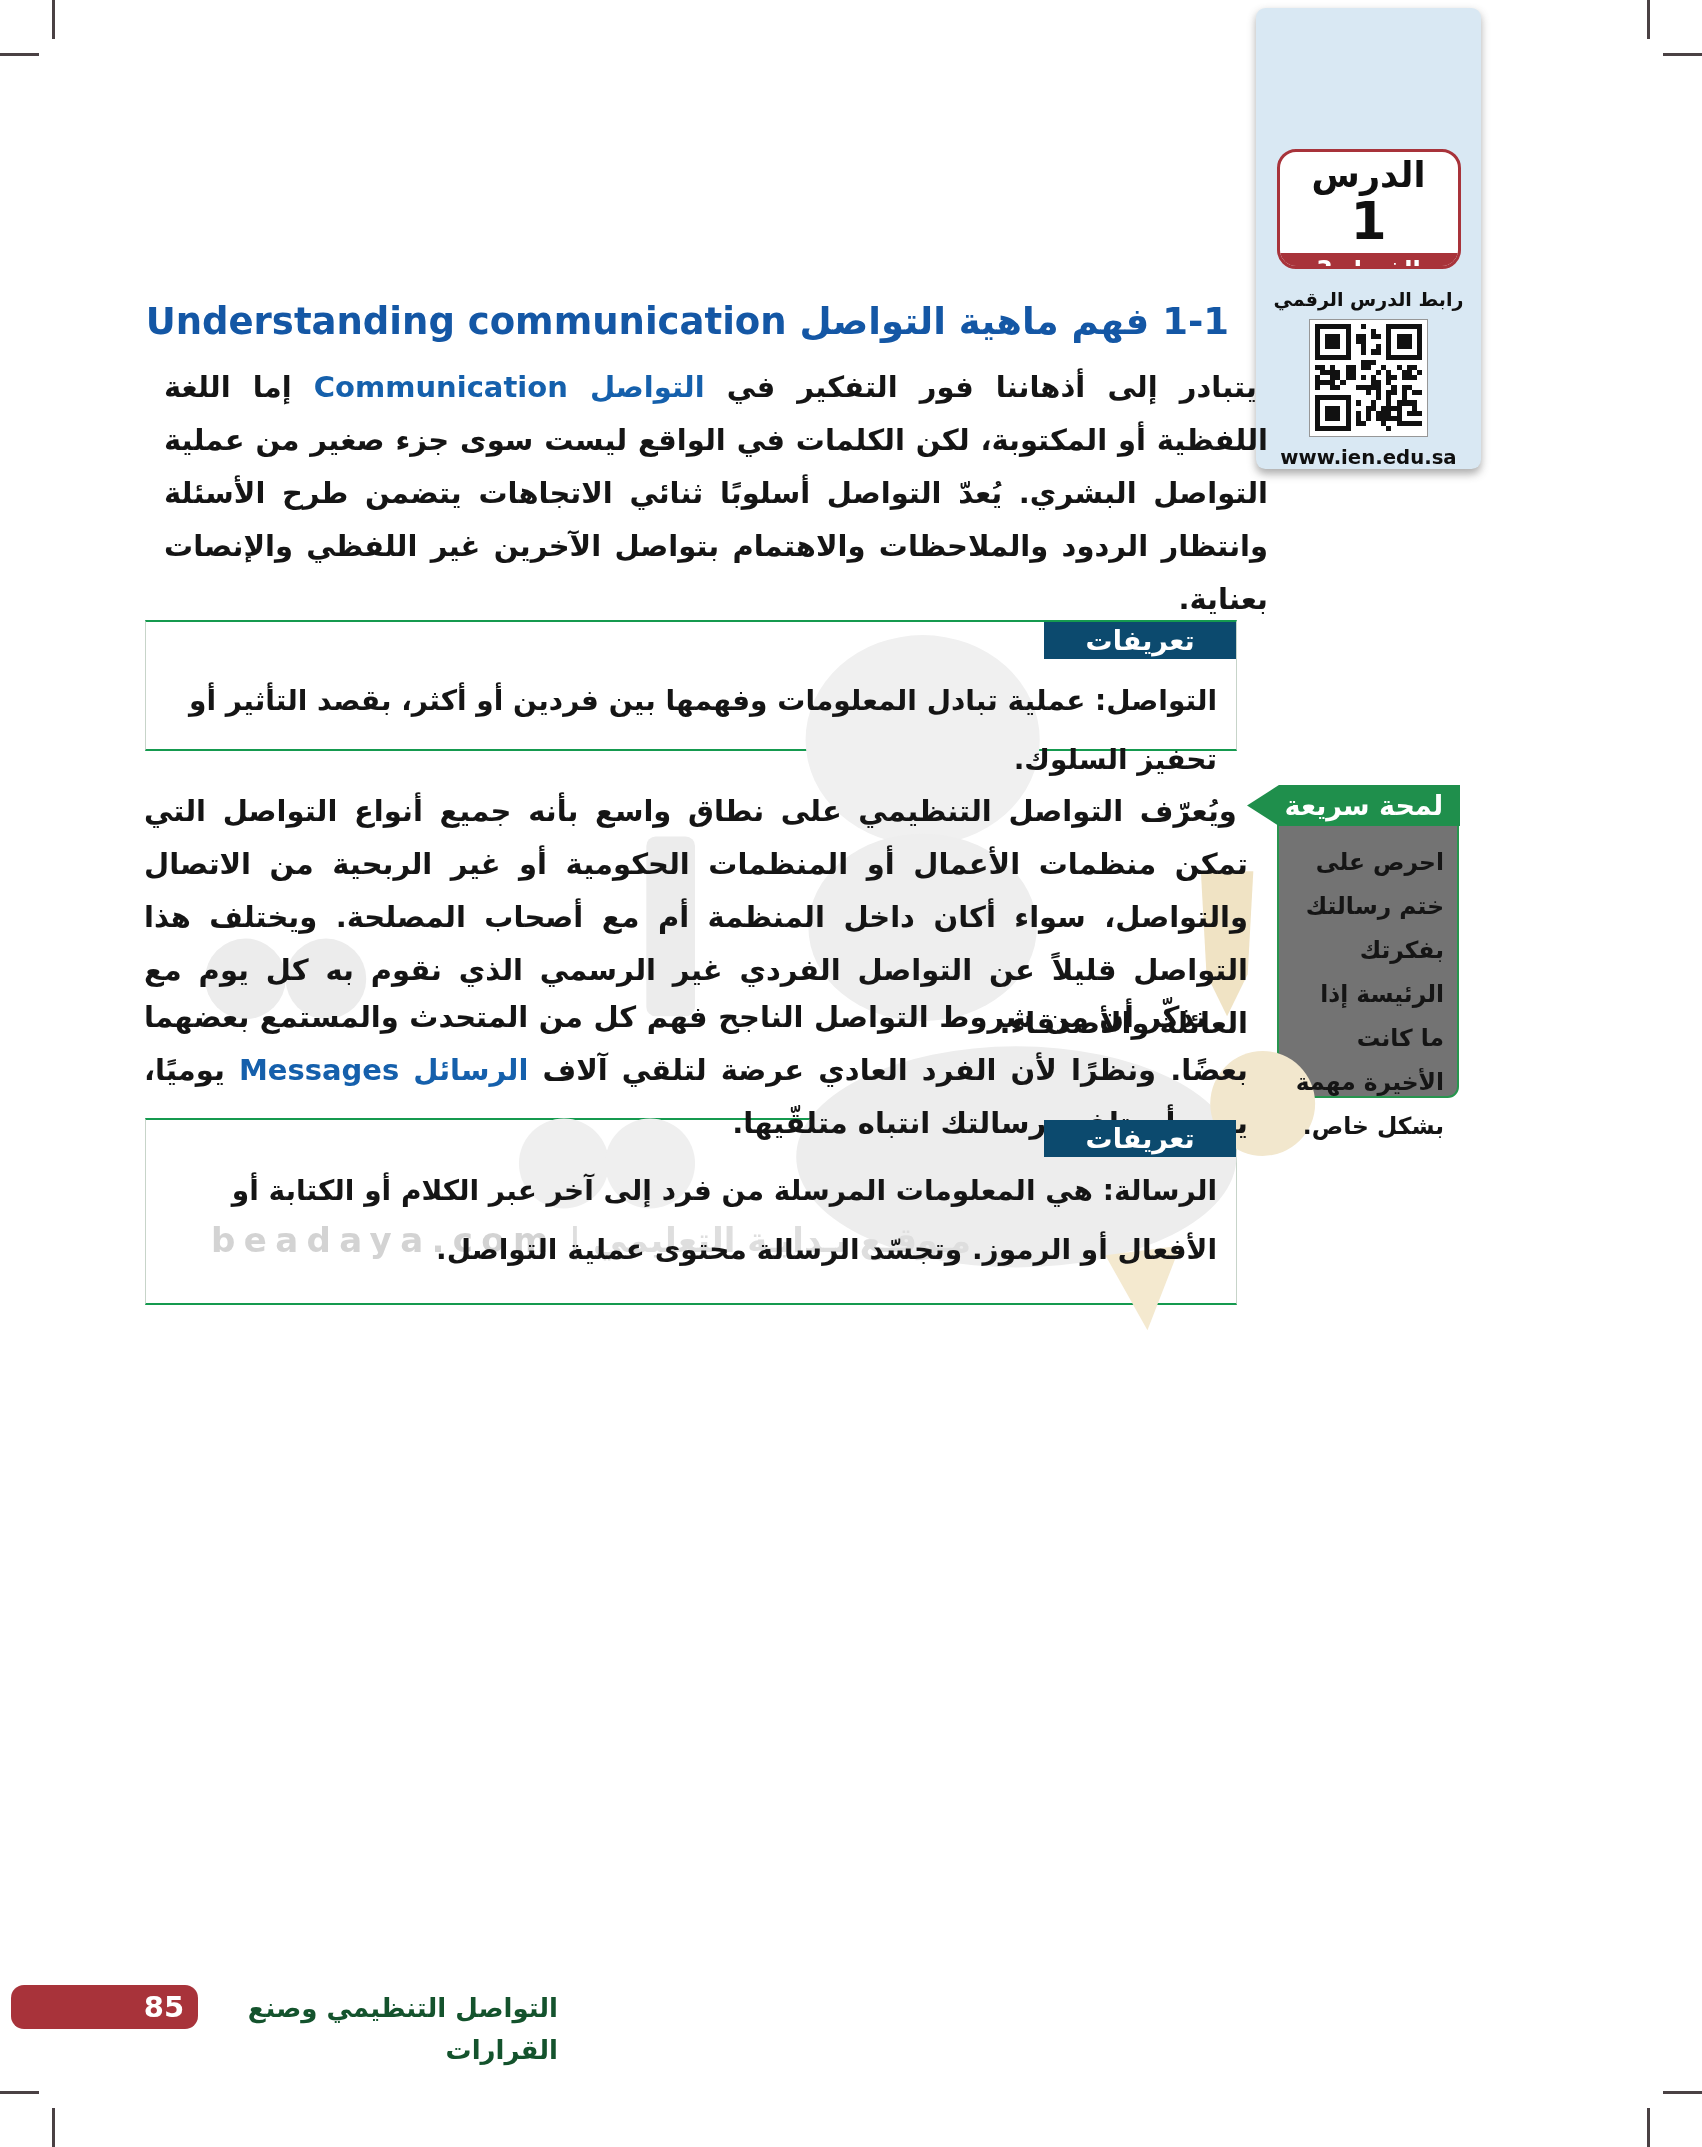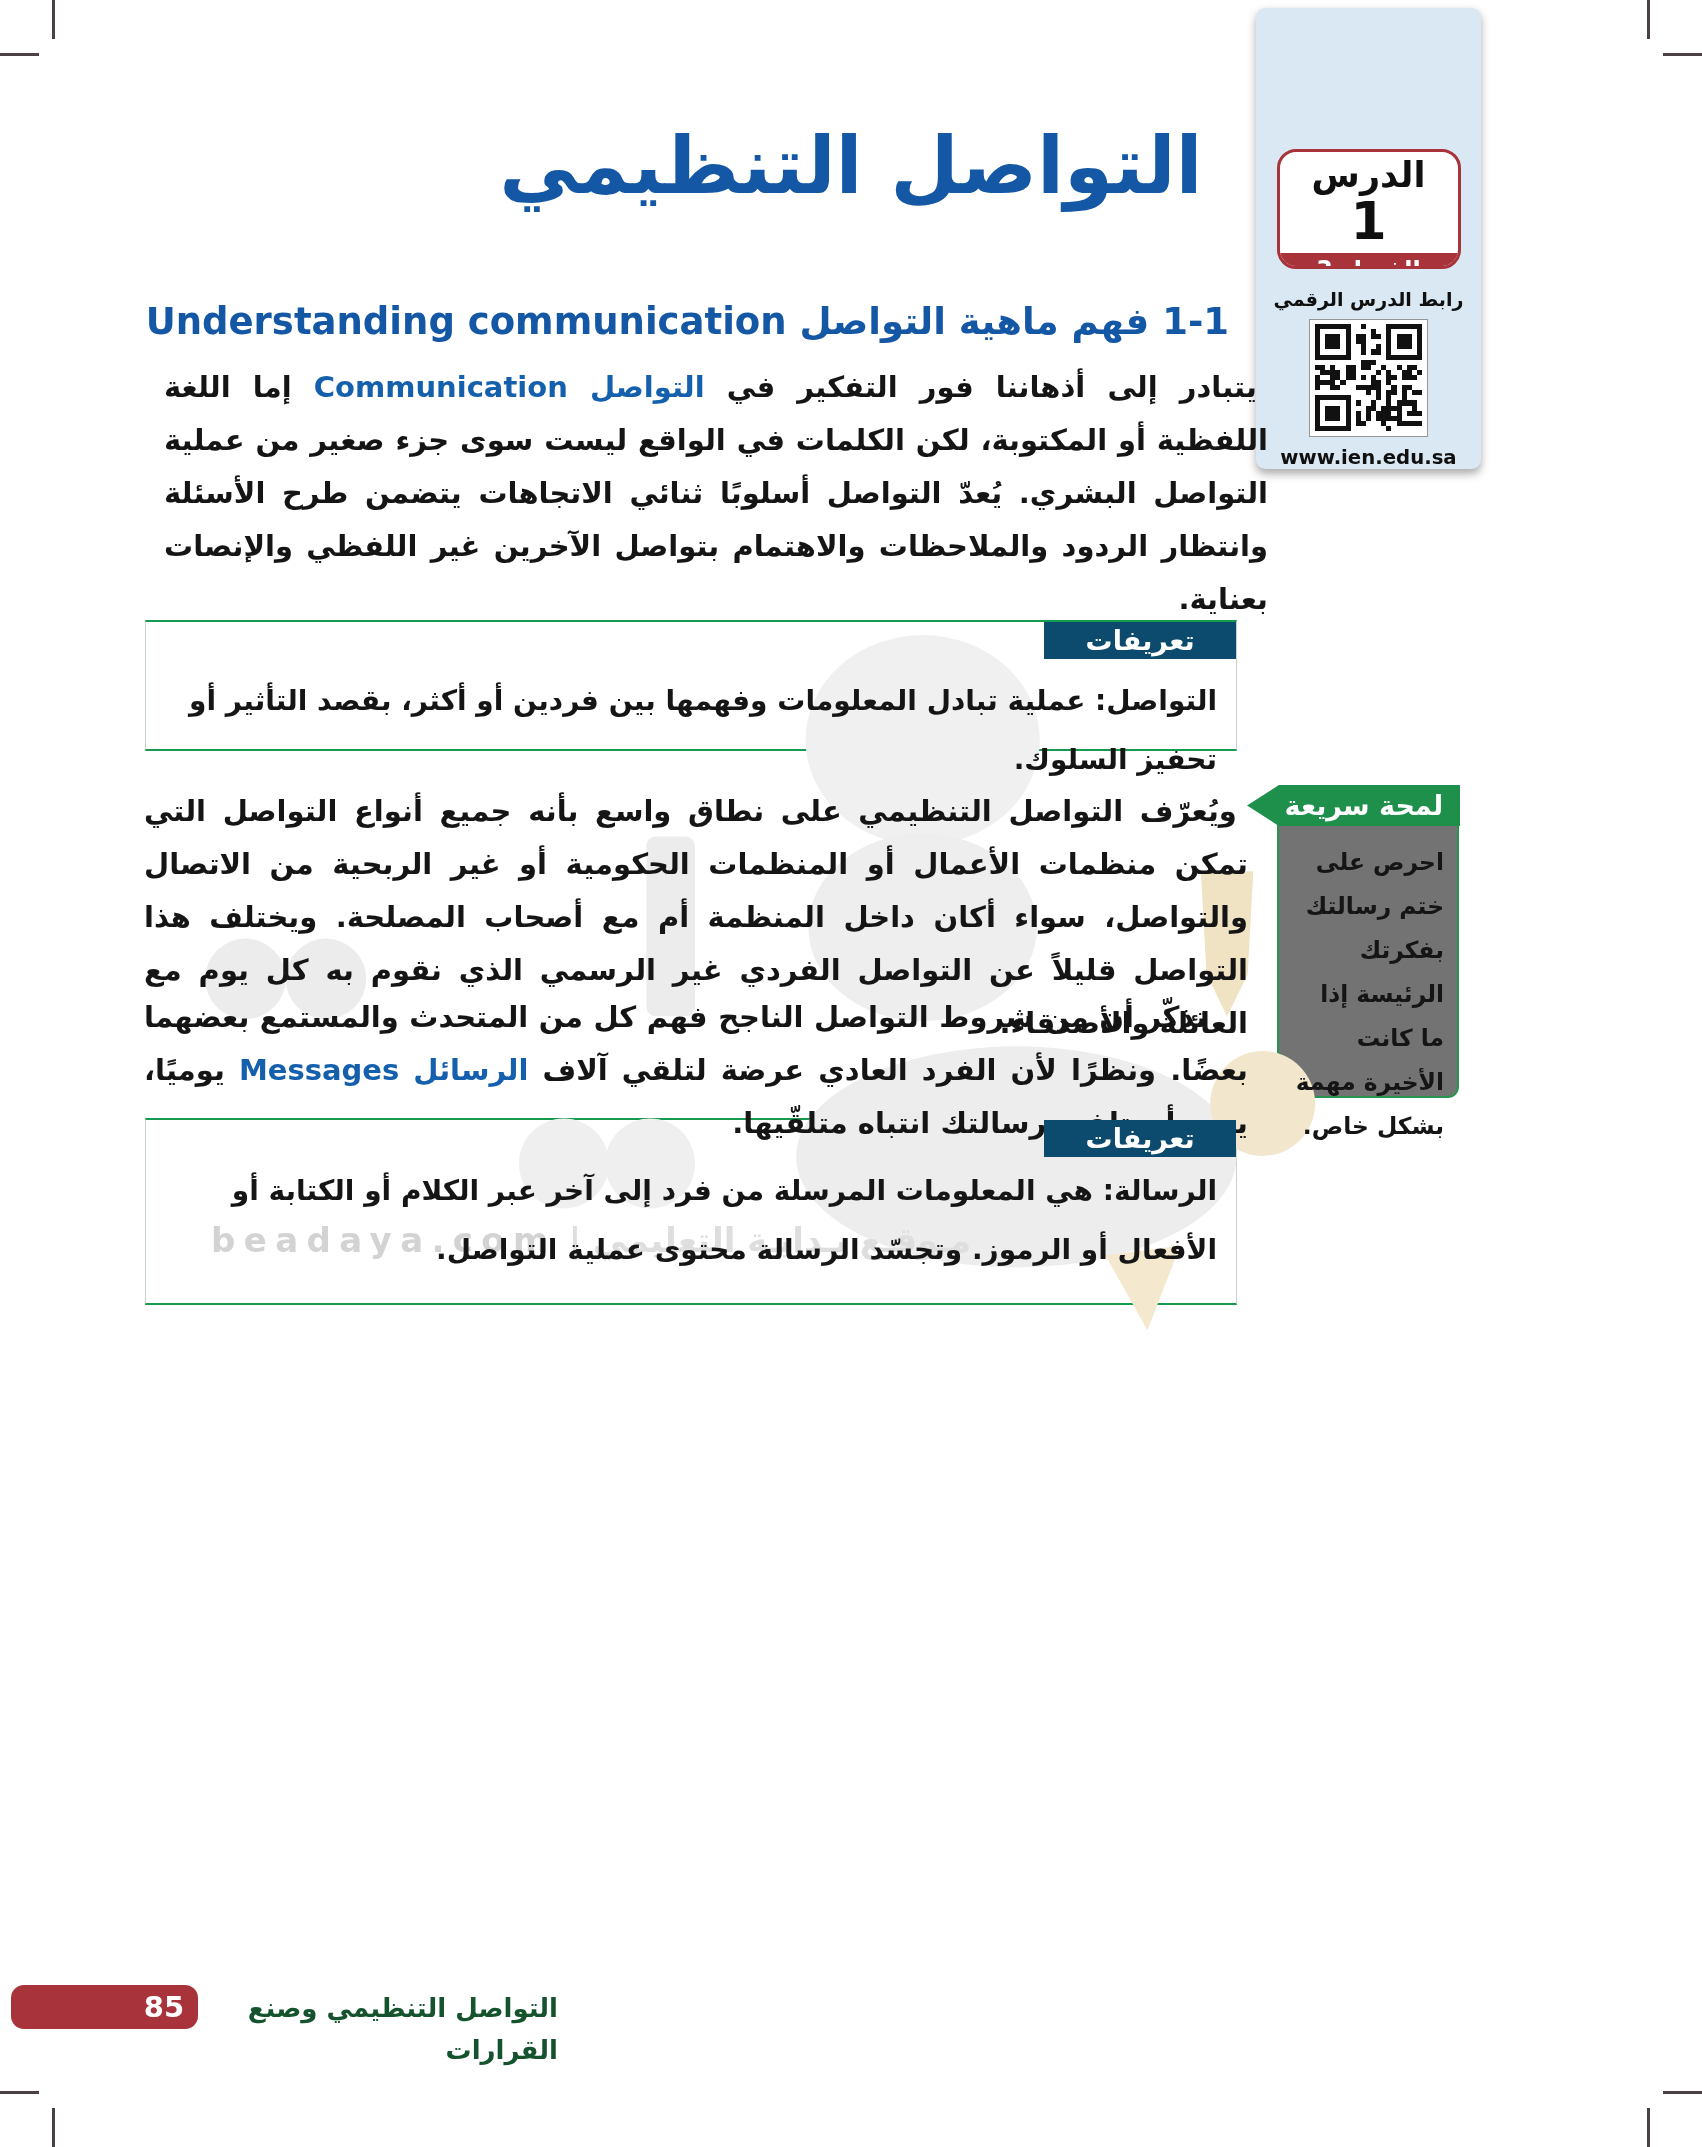--- a/index.html
+++ b/index.html
@@ -293,21 +293,20 @@
             <rect x="18" y="19" width="1" height="1"></rect>
             <rect x="19" y="19" width="1" height="1"></rect>
             <rect x="20" y="19" width="1" height="1"></rect>
             <rect x="14" y="20" width="1" height="1"></rect>
           </g>
       </svg>
     </div>
     <div class="panel-url">www.ien.edu.sa</div>
   </div>
 
-  <div class="page-title">التواصل التنظيمي</div>
   <div class="section-heading">1-1 فهم ماهية التواصل Understanding communication</div>
 
   <div class="para p1"><span>يتبادر إلى أذهاننا فور التفكير في </span><span class="kw">التواصل Communication</span><span> إما اللغة اللفظية أو المكتوبة، لكن الكلمات في الواقع ليست سوى جزء صغير من عملية التواصل البشري. يُعدّ التواصل أسلوبًا ثنائي الاتجاهات يتضمن طرح الأسئلة وانتظار الردود والملاحظات والاهتمام بتواصل الآخرين غير اللفظي والإنصات بعناية.</span></div>
 
   <div class="def-box def1">
     <div class="def-tab">تعريفات</div>
     <div class="def-text"><span class="def-term">التواصل:</span><span> عملية تبادل المعلومات وفهمها بين فردين أو أكثر، بقصد التأثير أو تحفيز السلوك.</span></div>
   </div>
 
   <div class="para p2">ويُعرّف التواصل التنظيمي على نطاق واسع بأنه جميع أنواع التواصل التي تمكن منظمات الأعمال أو المنظمات الحكومية أو غير الربحية من الاتصال والتواصل، سواء أكان داخل المنظمة أم مع أصحاب المصلحة. ويختلف هذا التواصل قليلاً عن التواصل الفردي غير الرسمي الذي نقوم به كل يوم مع العائلة والأصدقاء.</div>

